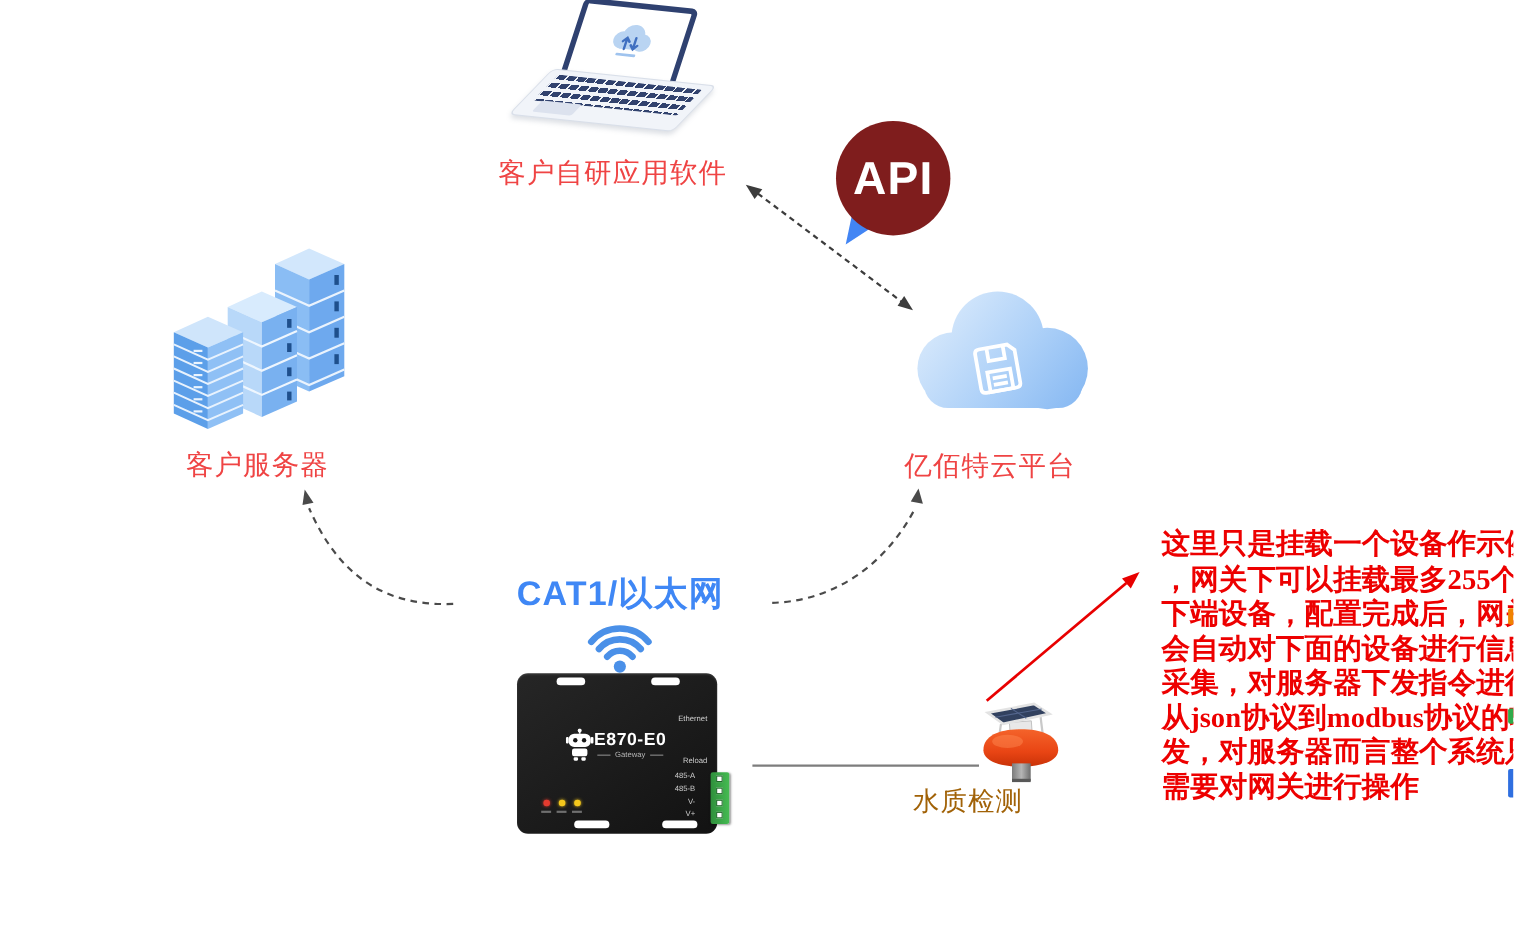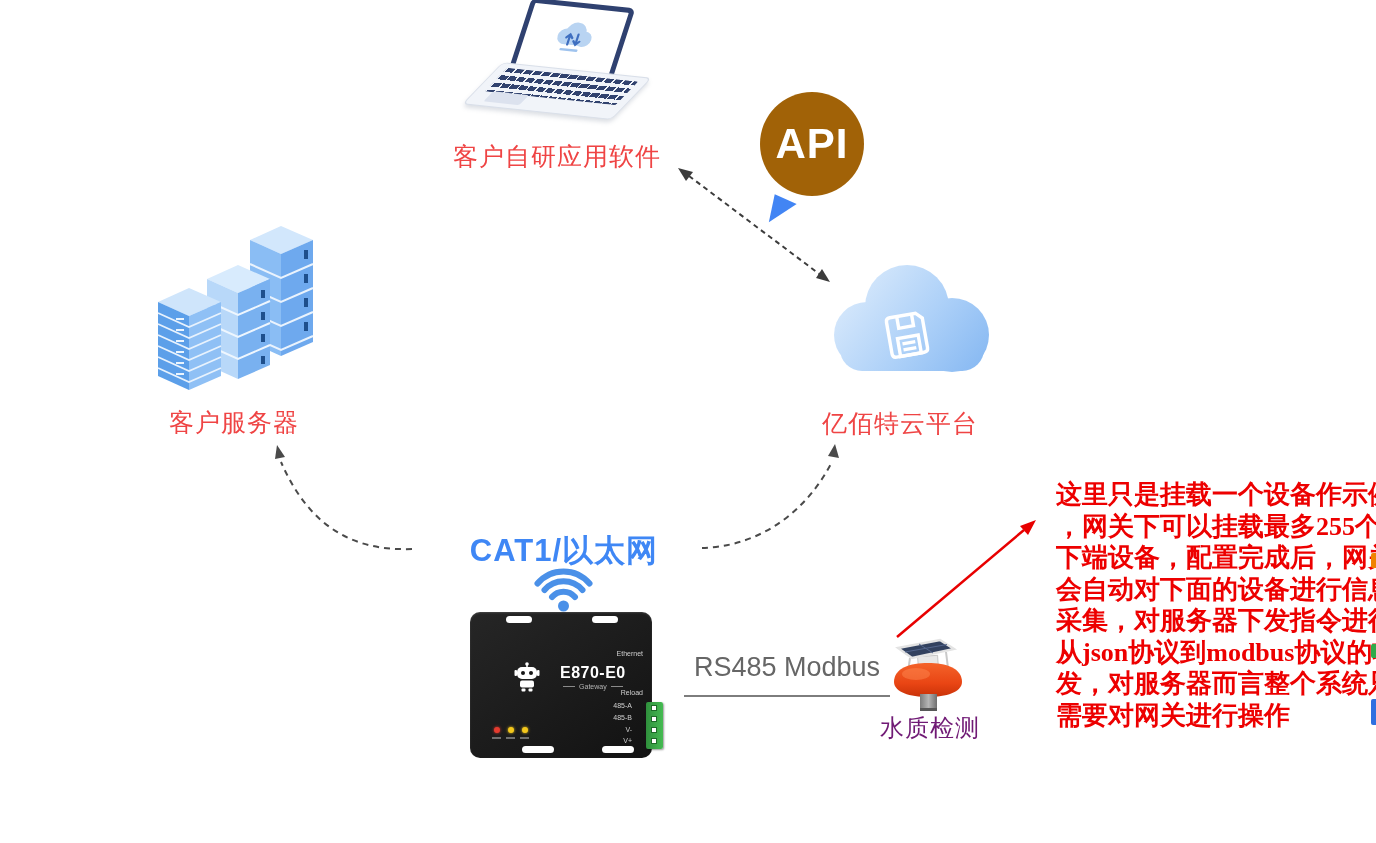--- a/index.html
+++ b/index.html
@@ -21,58 +21,58 @@
                  transform:rotate(6deg) skewX(-38deg);
                  box-shadow:2px 3px 4px rgba(120,130,150,.25); }
   .laptop-keys { position:absolute; left:8px; top:4px; right:8px; height:26px; border-radius:2px;
                  background:
                    repeating-linear-gradient(90deg,#f1f4f9 0 1.5px,transparent 1.5px 9px),
                    repeating-linear-gradient(180deg,#31426e 0 4.5px,#f1f4f9 4.5px 8px); }
   .laptop-trackpad { position:absolute; left:16px; bottom:4px; width:36px; height:11px;
                      background:#dce2ee; border-radius:2px; }
 
   
-  .api-bubble { position:absolute; left:760px; top:92px; width:104px; height:104px;
-                background:#a16207; border-radius:50%;
+  .api-bubble { position:absolute; left:760px; top:110px; width:104px; height:104px;
+                background:#7f1d1d; border-radius:50%;
                 display:flex; align-items:center; justify-content:center;
                 color:#fff; font-size:42px; font-weight:bold; letter-spacing:1px; }
   .api-tail { position:absolute; left:768px; top:198px; width:0; height:0;
               border-top:28px solid #4285f4; border-left:6px solid transparent;
               border-right:18px solid transparent; transform:rotate(24deg); }
 
   
-  .cat1-label { position:absolute; left:439px; top:530px; width:250px; text-align:center;
+  .cat1-label { position:absolute; left:439px; top:519px; width:250px; text-align:center;
                 color:#3f87f5; font-size:31px; font-weight:bold; letter-spacing:1px; white-space:nowrap; }
 
   
   .gateway { position:absolute; left:470px; top:612px; width:182px; height:146px;
              background:linear-gradient(145deg,#262626,#121212); border-radius:10px;
              box-shadow:inset 0 1px 2px rgba(255,255,255,.15); }
   .ear-slot { position:absolute; background:#fff; border-radius:4px; width:26px; height:7px; }
   .gw-side-label { position:absolute; right:9px; color:#cfcfcf; font-size:7px; text-align:right; white-space:nowrap; }
-  .gw-model-row { position:absolute; left:44px; top:50px; display:flex; align-items:center; gap:20px; }
+  .gw-model-row { position:absolute; left:44px; top:50px; display:flex; align-items:center; gap:0; }
   .gw-model-col { display:flex; flex-direction:column; align-items:center; }
   .gw-model { color:#fff; font-size:16px; font-weight:bold; letter-spacing:.5px; white-space:nowrap; }
   .gw-sub { display:flex; align-items:center; gap:4px; color:#b5b5b5; font-size:7px; margin-top:1px; }
   .gw-sub::before, .gw-sub::after { content:""; width:12px; height:1px; background:#8a8a8a; }
   .led { position:absolute; width:6px; height:6px; border-radius:50%; top:115px; }
   .led-tag { position:absolute; width:9px; height:2px; background:#6f6f6f; top:125px; }
   .terminal { position:absolute; left:176px; top:90px; width:17px; height:47px;
               background:linear-gradient(90deg,#2f8f3c,#45bb52); border-radius:2px;
               box-shadow:1px 1px 2px rgba(0,0,0,.4); }
   .terminal i { position:absolute; left:5px; width:6px; height:6px; background:#fff;
                 border:1px solid #1d6b28; display:block; }
 
   
   .rs485-label { position:absolute; left:687px; top:652px; width:200px; text-align:center;
                  color:#666; font-size:27px; white-space:nowrap; }
 
   
-  .sensor-label { position:absolute; left:830px; top:712px; width:200px; text-align:center;
-                  color:#701a75; font-size:24px; font-weight:500; letter-spacing:1px; }
+  .sensor-label { position:absolute; left:830px; top:712px; width:200px; text-align:left;
+                  color:#a16207; font-size:24px; font-weight:500; letter-spacing:1px; }
 
   
   .annotation { position:absolute; left:1056px; top:479px; width:330px;
                 color:#ed0000; font-size:26px; font-weight:bold; line-height:31.5px;
                 font-family:"Liberation Serif","DejaVu Serif",serif; }
   .annotation div { white-space:nowrap; }
 
   .edge-sliver { position:absolute; width:5px; border-radius:2px 0 0 2px; }
 
   .overlay { position:absolute; left:0; top:0; pointer-events:none; }
@@ -234,21 +234,20 @@
     <div class="led-tag" style="left:50px;"></div>
 
     <div class="terminal">
       <i style="top:3px;"></i>
         <i style="top:14px;"></i>
         <i style="top:25px;"></i>
         <i style="top:36px;"></i>
     </div>
   </div>
 
-  <div class="rs485-label">RS485 Modbus</div>
 
   <svg class="overlay" style="left:888px; top:632px;" width="82" height="85" viewBox="0 0 82 85">
     <defs>
       <linearGradient id="buoyGrad" x1="0" y1="0" x2="0" y2="1">
         <stop offset="0" stop-color="#f4632a"></stop>
           <stop offset=".6" stop-color="#e94514"></stop>
           <stop offset="1" stop-color="#c93208"></stop>
       </linearGradient>
       <linearGradient id="cylGrad" x1="0" y1="0" x2="1" y2="0">
         <stop offset="0" stop-color="#7c7c7c"></stop>

